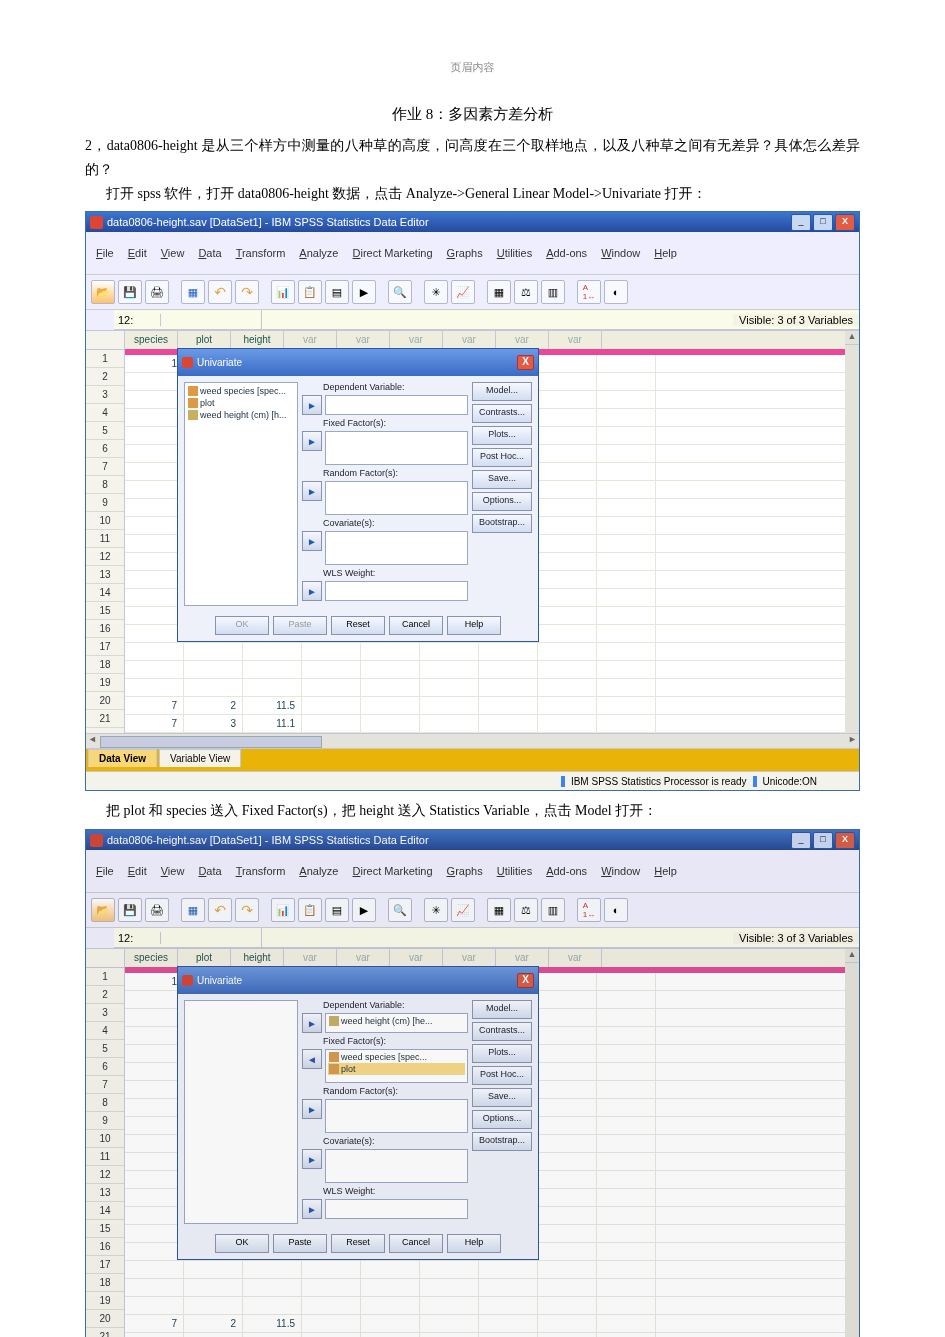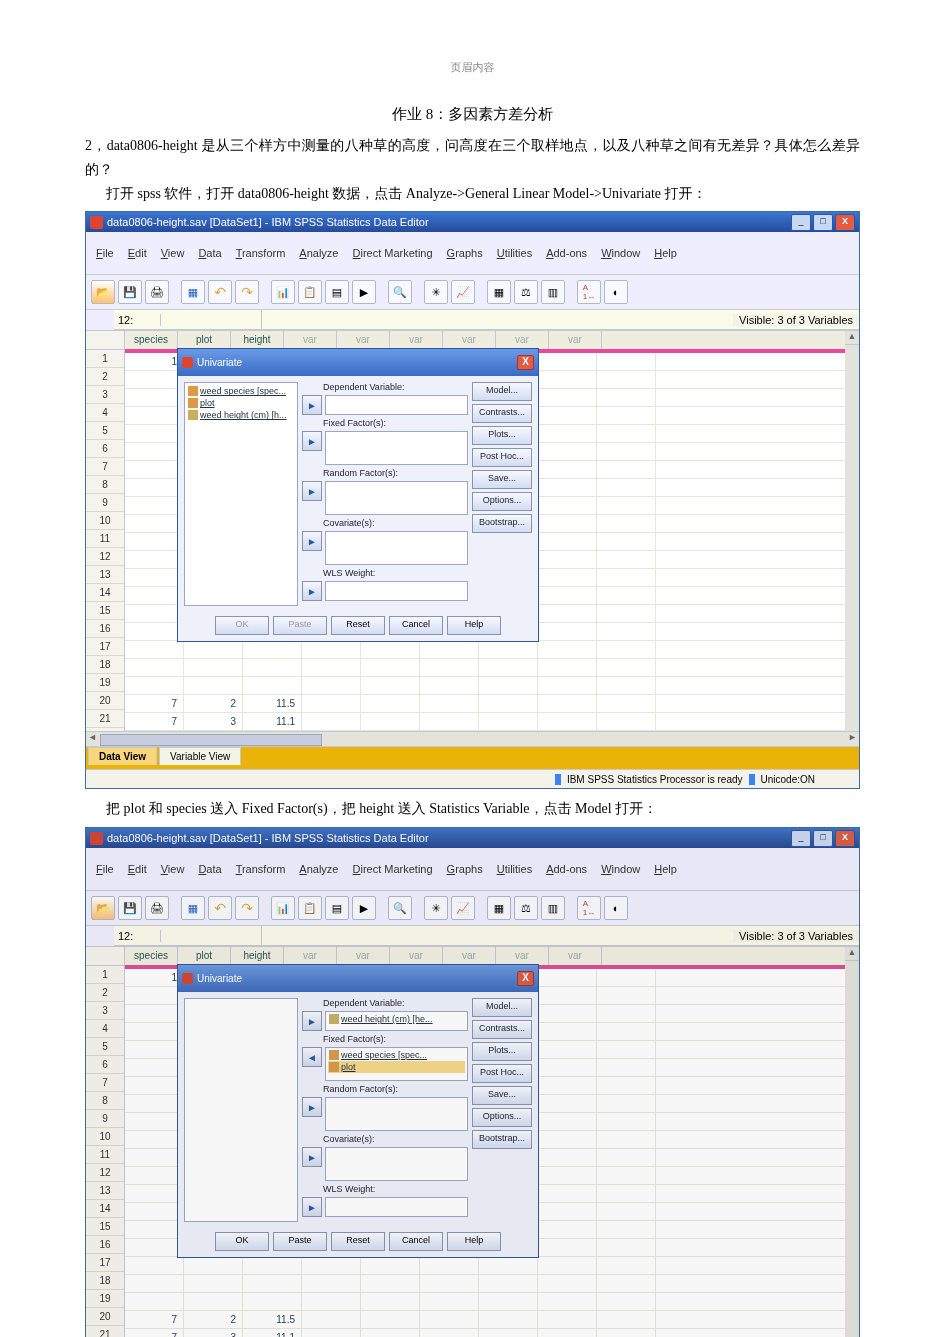--- a/index.html
+++ b/index.html
@@ -41,49 +41,49 @@
   .ti-undo,.ti-redo{color:#e6a33b;font-size:14px;}
   .ti-blue{color:#2963c1;}
   .goto-row{display:flex;align-items:center;background:#fbfbe9;border-bottom:1px solid #c3c7d8;height:19px;margin-left:28px;}
   .goto-cell{width:38px;padding:0 4px;border-right:1px solid #c3c7d8;}
   .goto-input{flex:0 0 100px;border-right:1px solid #c3c7d8;height:100%;}
   .visible-label{margin-left:auto;padding:0 6px;background:#f5f3e3;}
   .grid-wrap{display:flex;background:#fff;border-top:1px solid #c3c7d8;}
   .rownums{width:38px;background:#f4f4ec;border-right:1px solid #c3c7d8;}
   .rownums div{height:17px;text-align:center;font-size:10px;color:#333;border-bottom:1px solid #d9d9cc;line-height:17px;}
   .grid{flex:1;position:relative;overflow:hidden;}
-  .ghead{display:flex;background:#efeede;height:18px;border-bottom:4px solid #ec4899;}
+  .ghead{display:flex;background:#efeede;height:18px;border-bottom:6px solid #ec4899;}
   .ghead div{flex:0 0 52px;border-right:1px solid #c3c7d8;text-align:center;font-size:10px;color:#255;line-height:18px;}
   .ghead .var{color:#9aa;} 
   .grow{display:flex;height:17px;border-bottom:1px solid #e6e6da;}
   .grow div{flex:0 0 52px;border-right:1px solid #e6e6da;text-align:right;padding-right:6px;font-size:10px;line-height:17px;color:#245;}
   .dialog{position:absolute;background:#eef0fa;border:1px solid #2a56a8;left:52px;top:17px;width:360px;font-size:10px;}
   .dlg-title{background:linear-gradient(#6a9ae6,#3a6bc5);color:#fff;display:flex;align-items:center;height:27px;padding:0 4px;}
   .dlg-close{margin-left:auto;width:15px;height:13px;background:#e35b42;color:#fff;text-align:center;border:1px solid #a33;border-radius:2px;font-weight:bold;line-height:11px;}
   .dlg-body{display:flex;padding:6px;gap:4px;}
   .src-list{width:108px;height:218px;border:1px solid #9aa7c8;background:#fff;padding:2px;}
-  .src-item{display:flex;align-items:center;gap:2px;padding:1px;font-size:9px;color:#234;text-decoration:underline;}
+  .src-item{display:flex;align-items:center;gap:2px;padding:1px;font-size:9px;color:#234;}
   .si-ico{width:10px;height:10px;}
   .si-nom{background:#d94;} .si-scl{background:#c8b060;}
   .mid{display:flex;flex-direction:column;gap:3px;flex:1;}
   .field-label{font-size:9px;color:#223;}
   .field-box{border:1px solid #9aa7c8;background:#fff;min-height:16px;padding:1px 2px;font-size:9px;}
   .field-box.h2{min-height:30px;}
   .arrow-btn{width:18px;height:18px;border:1px solid #8893b0;background:linear-gradient(#f5f7ff,#cfd8ec);display:flex;align-items:center;justify-content:center;color:#2358b0;font-size:10px;}
   .field-row{display:flex;align-items:flex-start;gap:3px;}
   .btn-col{width:60px;display:flex;flex-direction:column;gap:3px;}
   .dlg-btn{height:17px;border:1px solid #8893b0;background:linear-gradient(#f6f8ff,#d2ddf1);text-align:center;font-size:9px;line-height:15px;color:#223;}
   .dlg-footer{display:flex;justify-content:center;gap:4px;padding:4px 0 6px 0;}
   .foot-btn{min-width:40px;height:17px;border:1px solid #8893b0;background:linear-gradient(#f6f8ff,#d2ddf1);text-align:center;font-size:9px;line-height:15px;padding:0 6px;}
   .foot-btn.dis{color:#999;}
   .tabstrip{display:flex;background:#eab308;border-top:1px solid #c3c7d8;height:22px;align-items:flex-start;}
   .tab{padding:3px 10px;font-size:10px;border:1px solid #c3c7d8;border-bottom:none;background:#f4f3e8;margin-left:2px;}
   .tab.active{background:#f7d77a;font-weight:bold;}
   .statusbar{display:flex;font-size:10px;background:#f4f3eb;border-top:1px solid #c3c7d8;height:18px;align-items:center;}
-  .statusbar div{padding:0 6px;border-left:6px solid #3b82f6;}
+  .statusbar div{padding:0 6px;border-left:4px solid #3b82f6;}
   .statusbar .proc{margin-left:auto;}
   .hscroll{height:14px;background:#e3e3db;border-top:1px solid #c3c7d8;position:relative;}
   .hscroll::before{content:"◄";position:absolute;left:2px;font-size:9px;color:#666;}
   .hscroll::after{content:"►";position:absolute;right:2px;font-size:9px;color:#666;}
   .hscroll .thumb{position:absolute;left:14px;width:220px;height:10px;top:2px;background:#c7cce0;border:1px solid #9aa;}
   .vscroll{width:14px;background:#e3e3db;}
   .vscroll .arrowup{height:13px;text-align:center;font-size:9px;color:#666;border-bottom:1px solid #c3c7d8;}
   .hi{background:#f7d880;}
 </style>
 </head>

